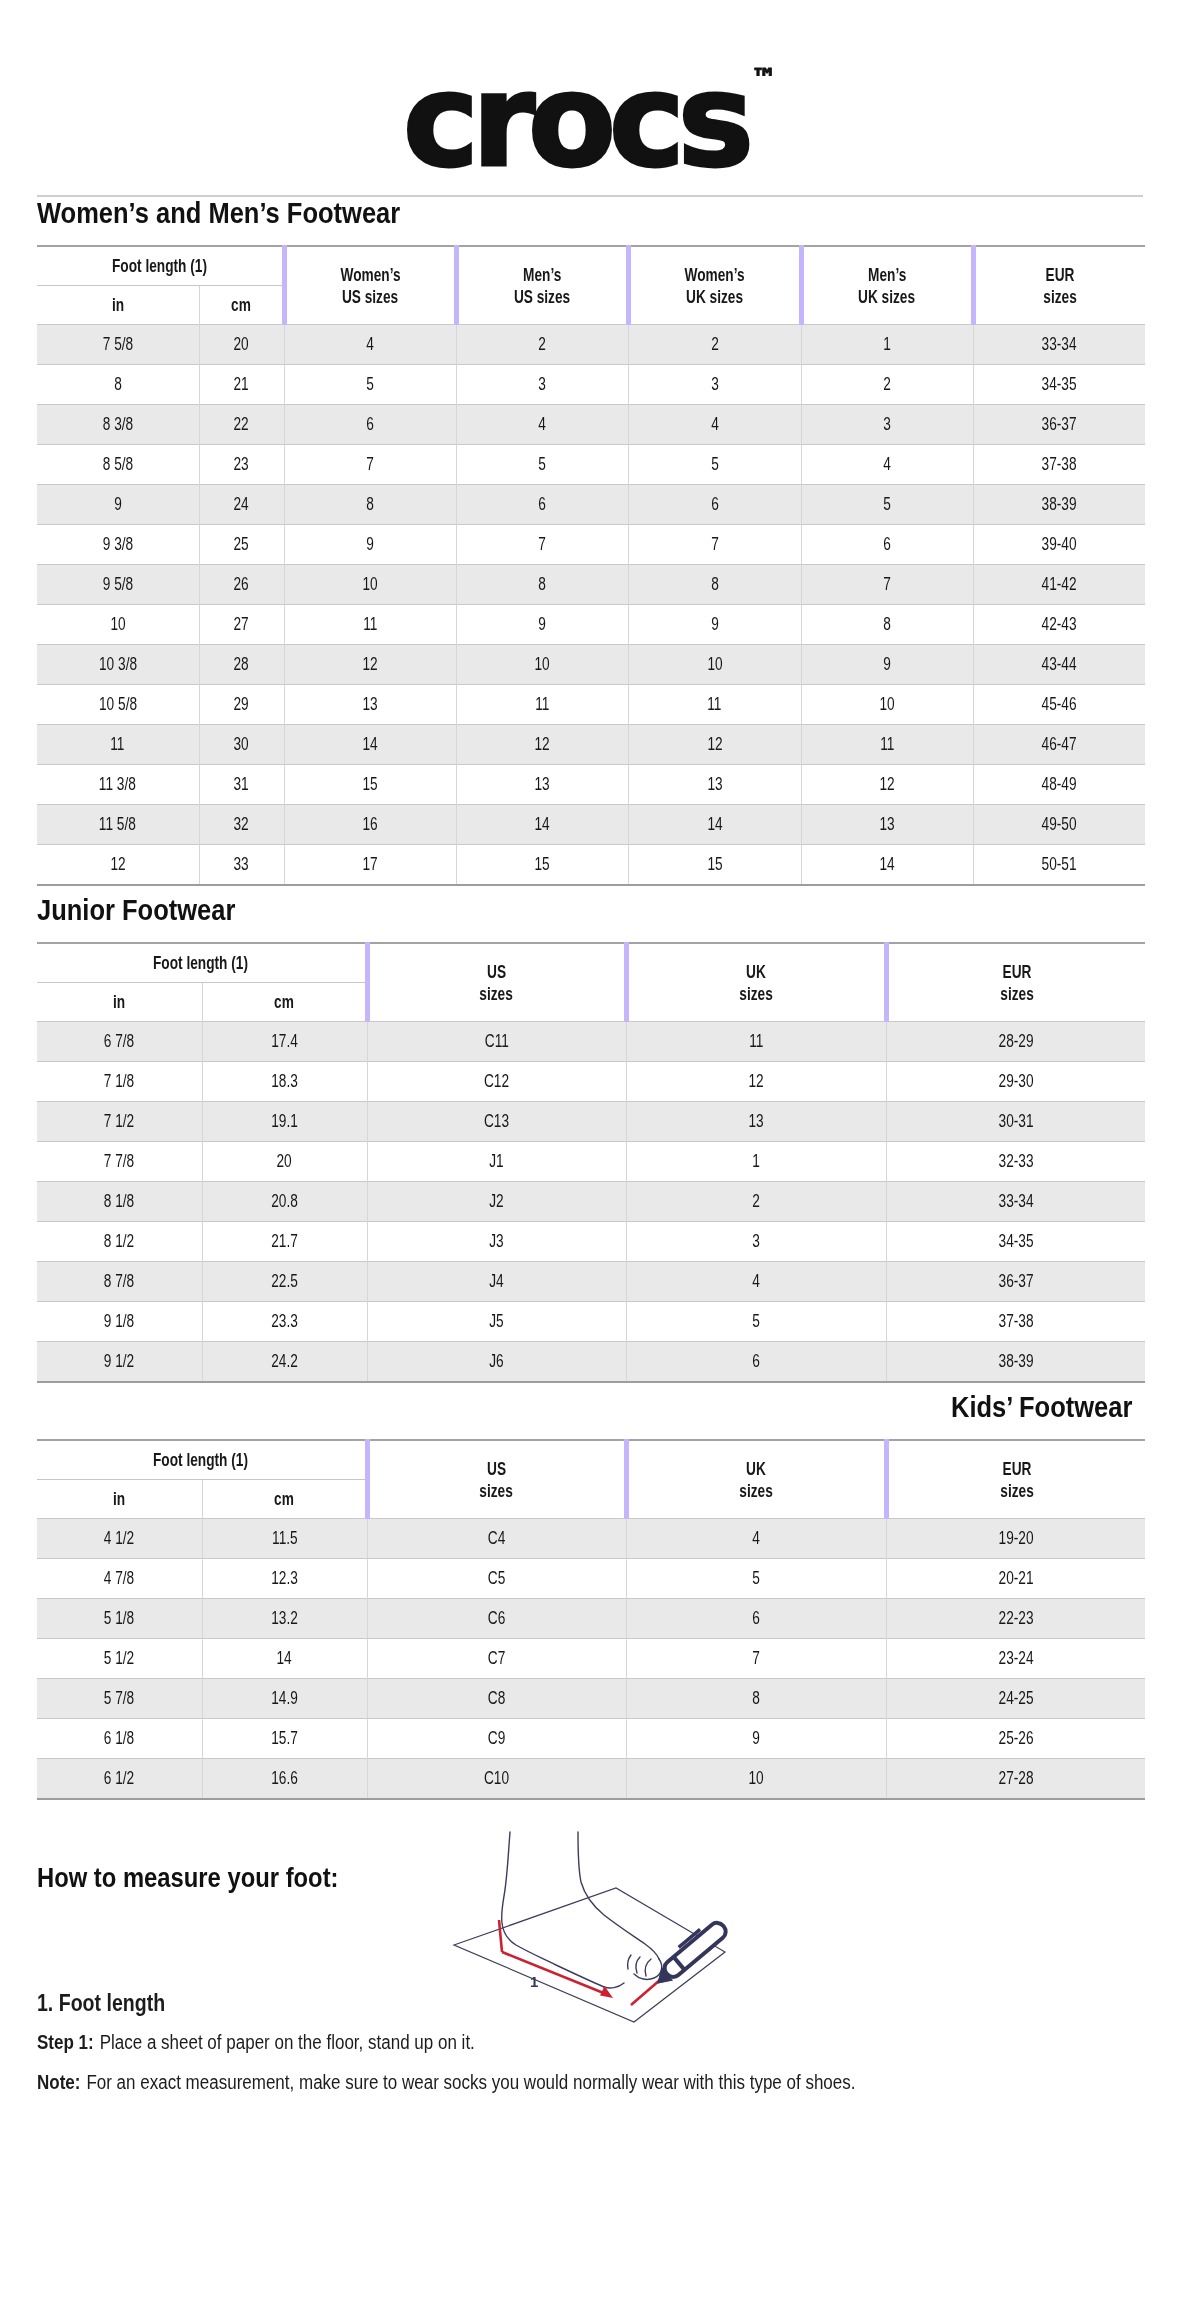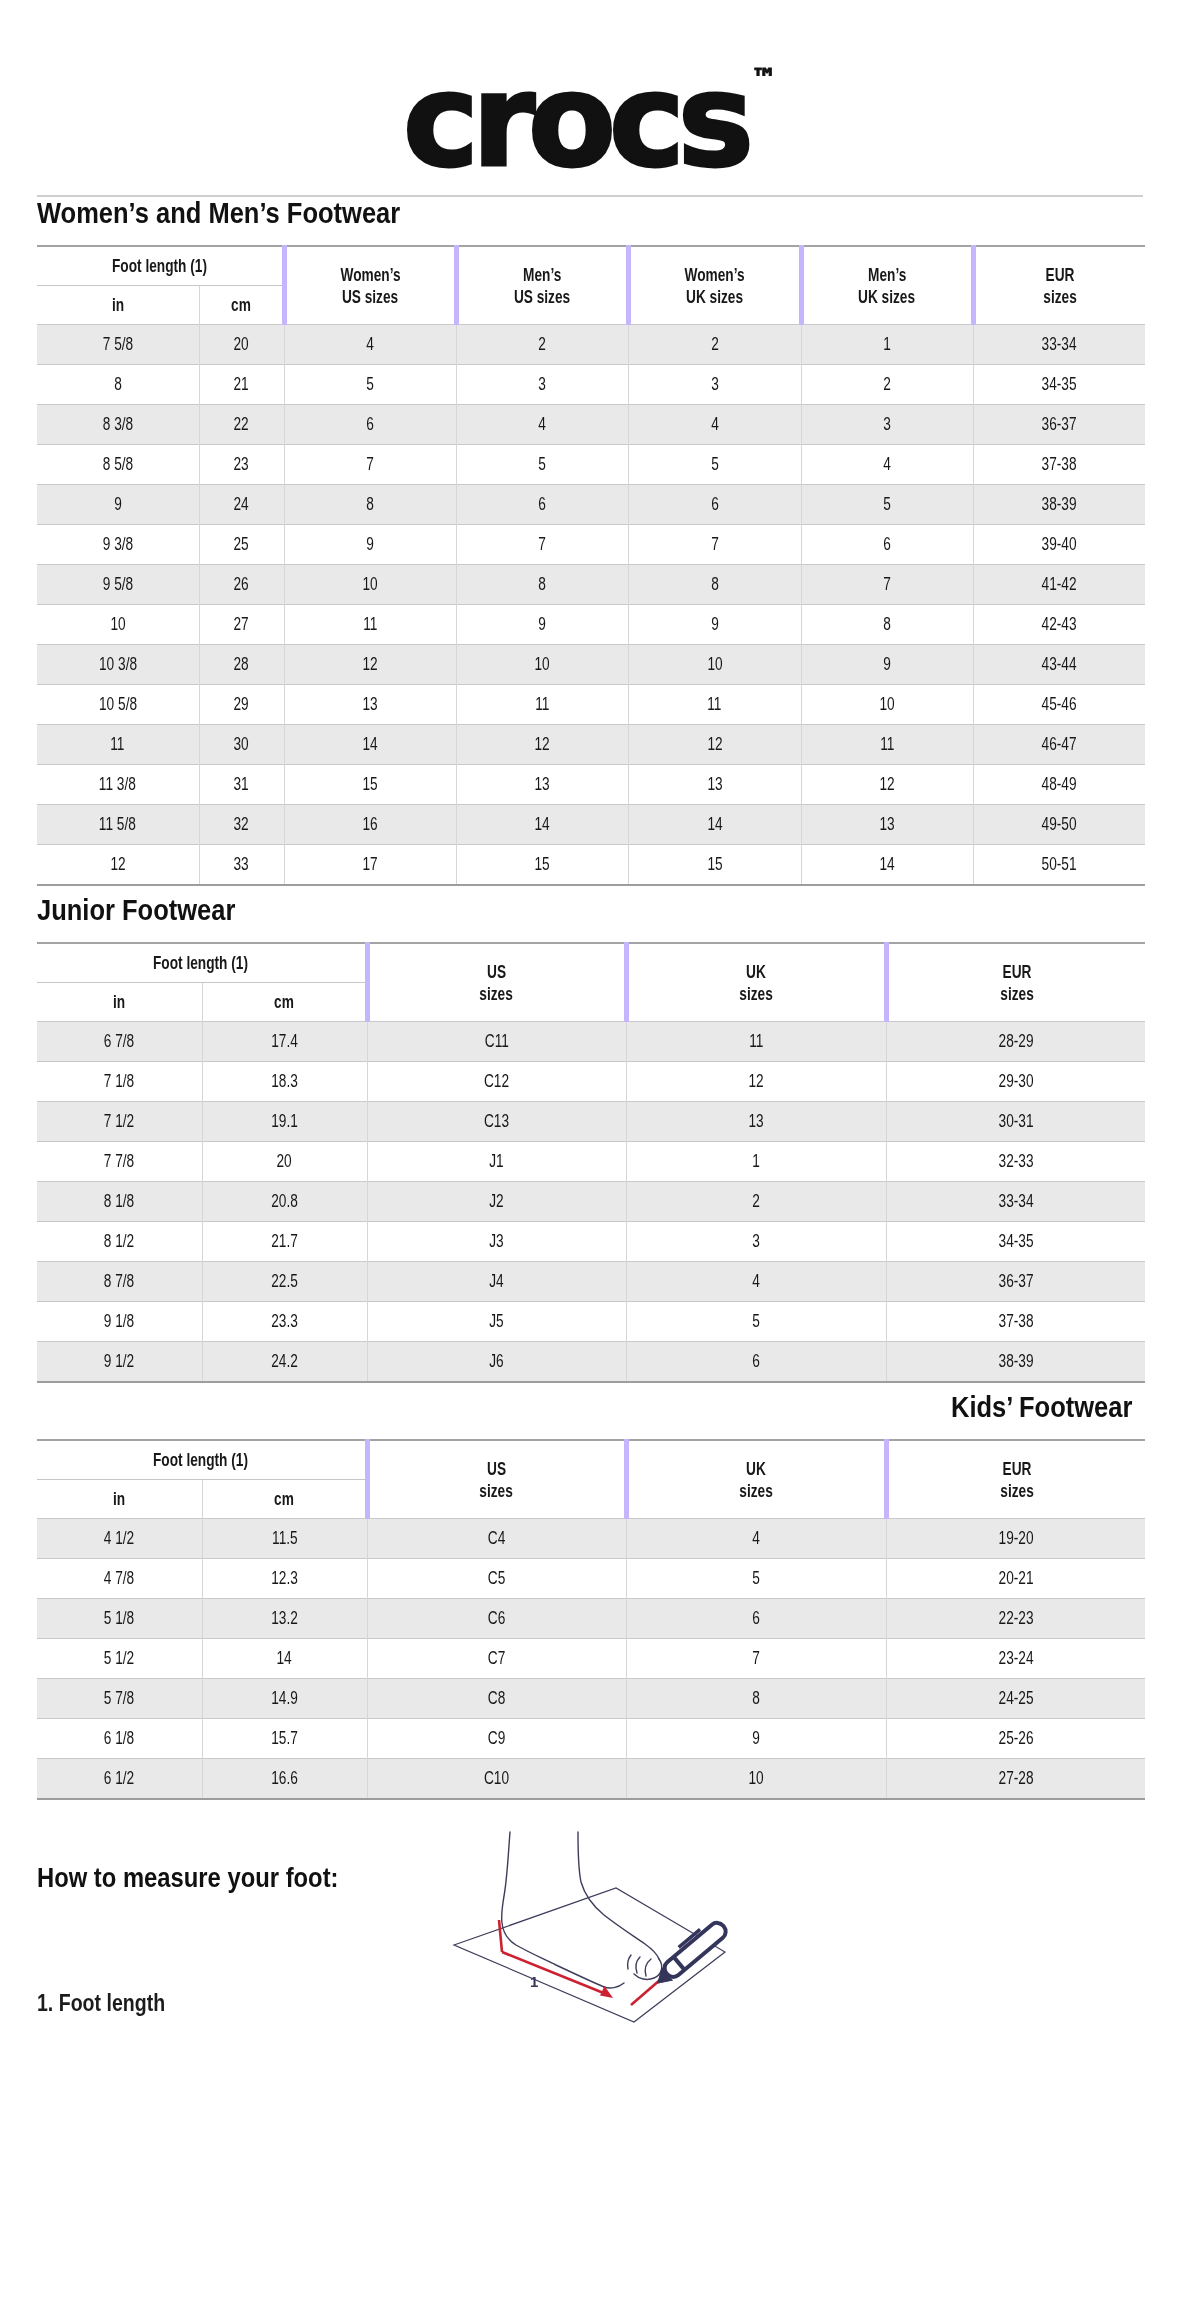--- a/index.html
+++ b/index.html
@@ -446,14 +446,16 @@
       <polygon points="-15,2 -2,-7 -2,9 " fill="#34355a" stroke="#34355a" stroke-width="1"></polygon>
       <rect x="-2" y="-8" width="74" height="17" rx="8" fill="#ffffff" stroke="#34355a" stroke-width="4"></rect>
       <line x1="14" y1="-8" x2="14" y2="9" stroke="#34355a" stroke-width="4"></line>
       <line x1="24" y1="-12" x2="52" y2="-12" stroke="#34355a" stroke-width="3.4"></line>
     </g>
   </svg>
 
   <div class="foot-length-head"><span class="cxl">1. Foot length</span></div>
 
   <div class="steps">
+    <p><span class="cxl"><strong>Step 1:</strong><span>Place a sheet of paper on the floor, stand up on it.</span></span></p>
+    <p><span class="cxl"><strong>Note:</strong><span>For an exact measurement, make sure to wear socks you would normally wear with this type of shoes.</span></span></p>
   </div>
 </div>
 
 </body></html>

